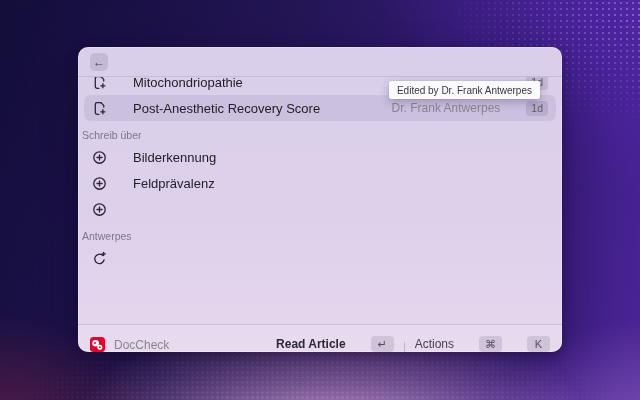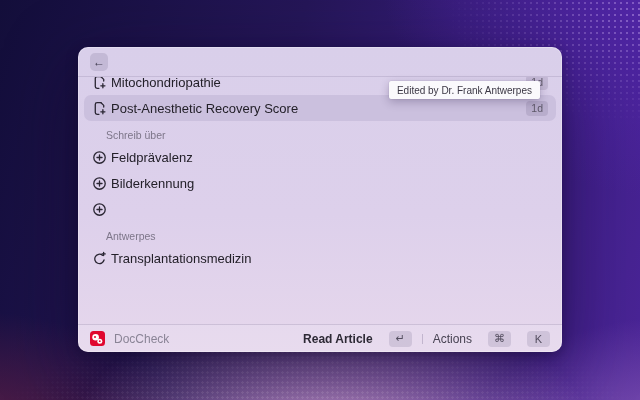--- a/index.html
+++ b/index.html
@@ -34,42 +34,42 @@
   }
   .searchbar{height:29px;flex:none;display:flex;align-items:center;gap:10px;
     padding:0 12px;border-bottom:1px solid rgba(62,48,96,.13);}
   .backbtn{width:18px;height:18px;flex:none;border-radius:5px;
     background:rgba(66,54,92,.14);color:#3f3a4e;font-size:12px;line-height:18px;
     text-align:center;cursor:default;}
   .search-input{flex:1;font-size:14.5px;color:#948da3;letter-spacing:.1px;}
 
   .list{flex:1;overflow:hidden;position:relative;padding-top:4px;}
   .row{display:flex;align-items:center;height:26px;margin:0 6px;padding:0 8px;
-    gap:4px;border-radius:7px;}
+    gap:26px;border-radius:7px;}
   .row.cut{margin-top:-12px;}
   .row.selected{background:#cbc0de;}
   .row .ic{width:15px;height:15px;flex:none;display:flex;}
   .row .label{font-size:13px;color:#232029;white-space:nowrap;}
   .row .sp{flex:1;}
   .row .meta{font-size:12px;color:#8b8496;white-space:nowrap;}
   .row .badge{font-size:10.5px;color:#5e5869;background:rgba(125,112,148,.24);
     border-radius:4px;padding:1.5px 5px;line-height:12px;}
-  .sect{padding:8px 28px 3px;font-size:10.5px;font-weight:500;color:#7d7689;}
+  .sect{padding:8px 4px 3px;font-size:10.5px;font-weight:500;color:#7d7689;}
 
   .tooltip{position:absolute;top:34px;right:22px;z-index:6;
     background:#faf9fc;border-radius:2px;padding:3.5px 8px;
     font-size:10px;color:#3b3744;white-space:nowrap;
     box-shadow:0 3px 10px rgba(40,25,70,.28), 0 0 0 0.5px rgba(40,25,70,.08);}
 
-  .footer{height:27px;flex:none;display:flex;align-items:center;gap:8px;
+  .footer{height:27px;flex:none;display:flex;align-items:flex-end;gap:8px;
     padding:0 12px;border-top:1px solid rgba(62,48,96,.15);
     background:rgba(255,255,255,.10);}
   .appname{font-size:12px;color:#8a8496;margin-left:1px;}
   .fsp{flex:1;}
-  .action-primary{display:flex;align-items:center;gap:16px;}
+  .action-primary{display:flex;align-items:center;gap:25px;}
   .action-label{font-size:12px;font-weight:600;color:#2d2935;}
   .action-label2{font-size:12px;color:#474252;}
   .kbd{min-width:17px;height:16px;display:inline-flex;align-items:center;
     justify-content:center;padding:0 3px;border-radius:4px;
     background:rgba(125,112,148,.22);color:#534d5f;font-size:11px;}
   .vsep{width:1px;height:10px;background:rgba(62,48,96,.22);margin:0 2px;}
   .applogo{width:15px;height:15px;flex:none;display:flex;}
   svg{display:block;}
 </style>
 </head>
@@ -101,61 +101,61 @@
       <div class="row selected">
         <span class="ic">
           <svg width="15" height="15" viewBox="0 0 16 16" fill="none" stroke="#2a2633" stroke-width="1.4" stroke-linecap="round" stroke-linejoin="round">
             <path d="M9.6 1.8 H5.4 a1.9 1.9 0 0 0 -1.9 1.9 v8.6 a1.9 1.9 0 0 0 1.9 1.9 h2.0"></path>
             <path d="M9.6 1.8 l2.9 2.9 v1.7"></path>
             <path d="M11.6 9.3 v4.4 M9.4 11.5 h4.4"></path>
           </svg>
         </span>
         <span class="label">Post-Anesthetic Recovery Score</span>
         <span class="sp"></span>
+        <span class="meta">Dr. Frank Antwerpes</span>
         <span class="badge">1d</span>
       </div>
       <div class="sect">Schreib über</div>
       <div class="row">
         <span class="ic">
           <svg width="15" height="15" viewBox="0 0 16 16" fill="none" stroke="#2a2633" stroke-width="1.4" stroke-linecap="round">
             <circle cx="8" cy="8" r="6.1"></circle>
             <path d="M8 5.3v5.4M5.3 8h5.4"></path>
           </svg>
         </span>
-        <span class="label">Feldprävalenz</span>
+        <span class="label">Bilderkennung</span>
         <span class="sp"></span>
       </div>
       <div class="row">
         <span class="ic">
           <svg width="15" height="15" viewBox="0 0 16 16" fill="none" stroke="#2a2633" stroke-width="1.4" stroke-linecap="round">
             <circle cx="8" cy="8" r="6.1"></circle>
             <path d="M8 5.3v5.4M5.3 8h5.4"></path>
           </svg>
         </span>
-        <span class="label">Bilderkennung</span>
+        <span class="label">Feldprävalenz</span>
         <span class="sp"></span>
       </div>
       <div class="row">
         <span class="ic">
           <svg width="15" height="15" viewBox="0 0 16 16" fill="none" stroke="#2a2633" stroke-width="1.4" stroke-linecap="round">
             <circle cx="8" cy="8" r="6.1"></circle>
             <path d="M8 5.3v5.4M5.3 8h5.4"></path>
           </svg>
         </span>
         <span class="sp"></span>
       </div>
       <div class="sect">Antwerpes</div>
       <div class="row">
         <span class="ic">
           <svg width="15" height="15" viewBox="0 0 16 16" fill="none" stroke="#2a2633" stroke-width="1.4" stroke-linecap="round">
             <path d="M12.85 9.6 A5 5 0 1 1 11.1 4.5"></path>
             <path d="M12.4 1.4 v3.4 M10.7 3.1 h3.4"></path>
           </svg>
         </span>
-        <span class="label">Transplantationsmedizin</span>
         <span class="sp"></span>
       </div>
     </div>
 
   <div class="footer">
     <span class="applogo">
       <svg width="15" height="15" viewBox="0 0 15 15">
         <rect x="0" y="0" width="15" height="15" rx="3.5" fill="#e0072f"></rect>
         <circle cx="5.6" cy="6.2" r="3.3" fill="#ffffff"></circle>
         <circle cx="5.0" cy="6.0" r="1.0" fill="#e0072f"></circle>

